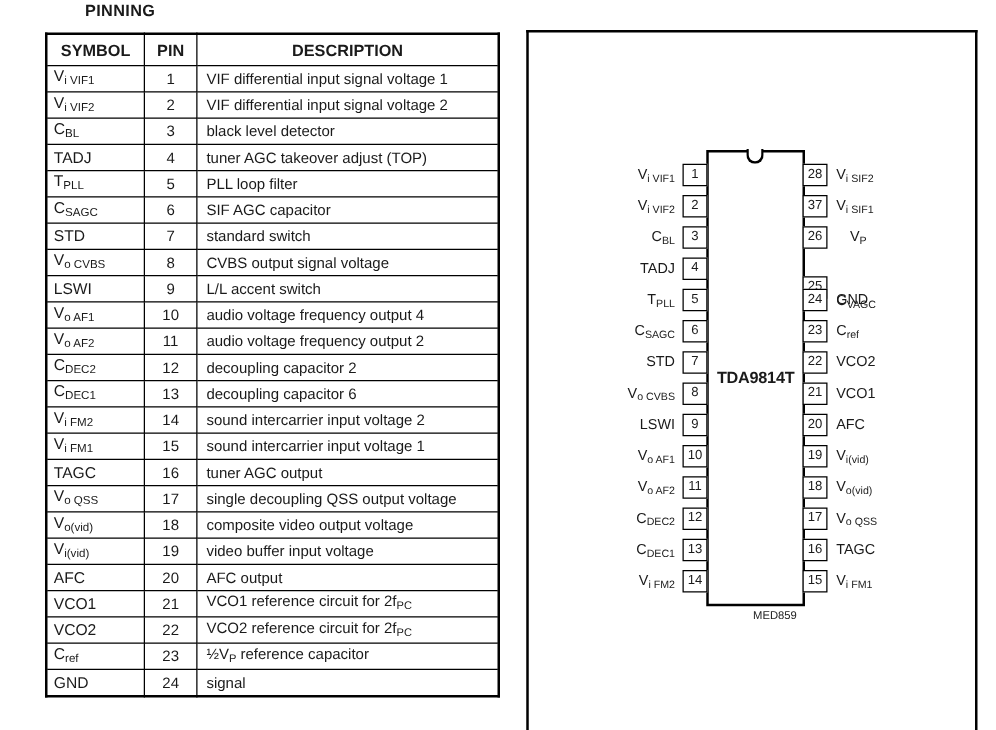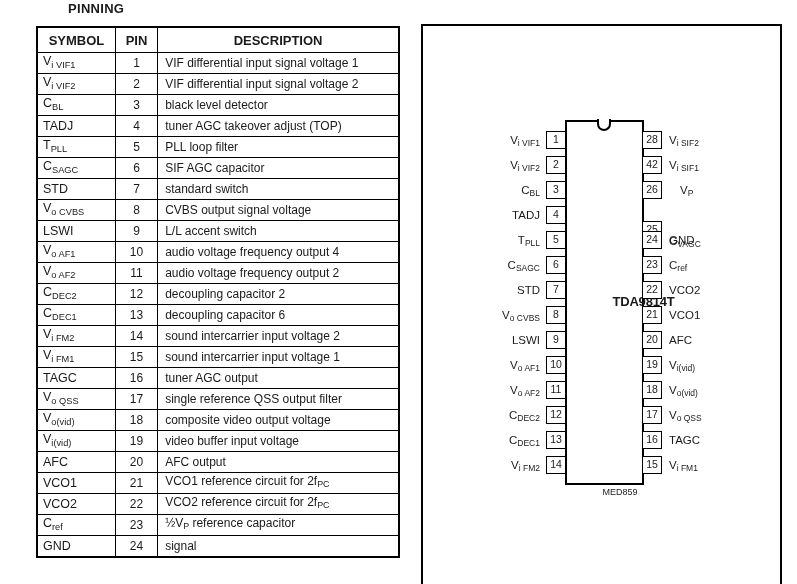--- a/index.html
+++ b/index.html
@@ -21,21 +21,21 @@
   td.c-desc{padding-left:7px;}
   .sb{font-size:.74em;vertical-align:-.28em;}
   
   .figure-box{position:absolute;left:421px;top:24px;width:361px;height:560px;
               border:2px solid #000;border-bottom:none;box-sizing:border-box;}
   .chip-body{position:absolute;left:565px;top:120px;width:79px;height:365px;
              border:2.5px solid #000;box-sizing:border-box;background:#fff;}
   .chip-notch{position:absolute;left:597px;top:119px;width:14px;height:12px;background:#fff;
               border:2px solid #000;border-top:none;border-radius:0 0 7px 7px;box-sizing:border-box;}
   .chip-label{position:absolute;left:565px;top:294px;width:79px;text-align:center;
-              font-size:13px;font-weight:bold;letter-spacing:-.2px;padding-left:39px;}
+              font-size:13px;font-weight:bold;letter-spacing:-.2px;}
   .figure-code{position:absolute;left:580px;top:487px;width:80px;text-align:center;
                font-size:9px;color:#222;}
   .pin-box{position:absolute;width:20px;height:18px;border:1.8px solid #000;box-sizing:border-box;
            background:#fff;font-size:10.5px;line-height:14px;text-align:center;}
   .pin-label{position:absolute;width:120px;height:18px;line-height:18px;font-size:11.5px;white-space:nowrap;}
   .pin-label.left{text-align:right;}
   .pin-label.right{text-align:left;}
 </style>
 </head>
 <body>
@@ -134,21 +134,21 @@
           <td class="c-desc">sound intercarrier input voltage 1</td>
         </tr>
         <tr>
           <td class="c-symbol">TAGC</td>
           <td class="c-pin">16</td>
           <td class="c-desc">tuner AGC output</td>
         </tr>
         <tr>
           <td class="c-symbol">V<span class="sb">o QSS</span></td>
           <td class="c-pin">17</td>
-          <td class="c-desc">single reference QSS output filter</td>
+          <td class="c-desc">single decoupling QSS output voltage</td>
         </tr>
         <tr>
           <td class="c-symbol">V<span class="sb">o(vid)</span></td>
           <td class="c-pin">18</td>
           <td class="c-desc">composite video output voltage</td>
         </tr>
         <tr>
           <td class="c-symbol">V<span class="sb">i(vid)</span></td>
           <td class="c-pin">19</td>
           <td class="c-desc">video buffer input voltage</td>
@@ -212,21 +212,21 @@
       <div class="pin-label left" style="left: 420px; top: 381px;">V<span class="sb">o AF2</span></div>
       <div class="pin-box" style="left: 546px; top: 381px;">11</div>
       <div class="pin-label left" style="left: 420px; top: 406px;">C<span class="sb">DEC2</span></div>
       <div class="pin-box" style="left: 546px; top: 406px;">12</div>
       <div class="pin-label left" style="left: 420px; top: 431px;">C<span class="sb">DEC1</span></div>
       <div class="pin-box" style="left: 546px; top: 431px;">13</div>
       <div class="pin-label left" style="left: 420px; top: 456px;">V<span class="sb">i FM2</span></div>
       <div class="pin-box" style="left: 546px; top: 456px;">14</div>
       <div class="pin-box" style="left: 642px; top: 131px;">28</div>
       <div class="pin-label right" style="left: 669px; top: 131px;">V<span class="sb">i SIF2</span></div>
-      <div class="pin-box" style="left: 642px; top: 156px;">42</div>
+      <div class="pin-box" style="left: 642px; top: 156px;">37</div>
       <div class="pin-label right" style="left: 669px; top: 156px;">V<span class="sb">i SIF1</span></div>
       <div class="pin-box" style="left: 642px; top: 181px;">26</div>
       <div class="pin-label right" style="left: 680px; top: 181px;">V<span class="sb">P</span></div>
       <div class="pin-box" style="left: 642px; top: 206px; margin-top: 15px;">25</div>
       <div class="pin-label right" style="left: 669px; top: 206px; margin-top: 26px;">C<span class="sb">VAGC</span></div>
       <div class="pin-box" style="left: 642px; top: 231px;">24</div>
       <div class="pin-label right" style="left: 669px; top: 231px;">GND</div>
       <div class="pin-box" style="left: 642px; top: 256px;">23</div>
       <div class="pin-label right" style="left: 669px; top: 256px;">C<span class="sb">ref</span></div>
       <div class="pin-box" style="left: 642px; top: 281px;">22</div>

